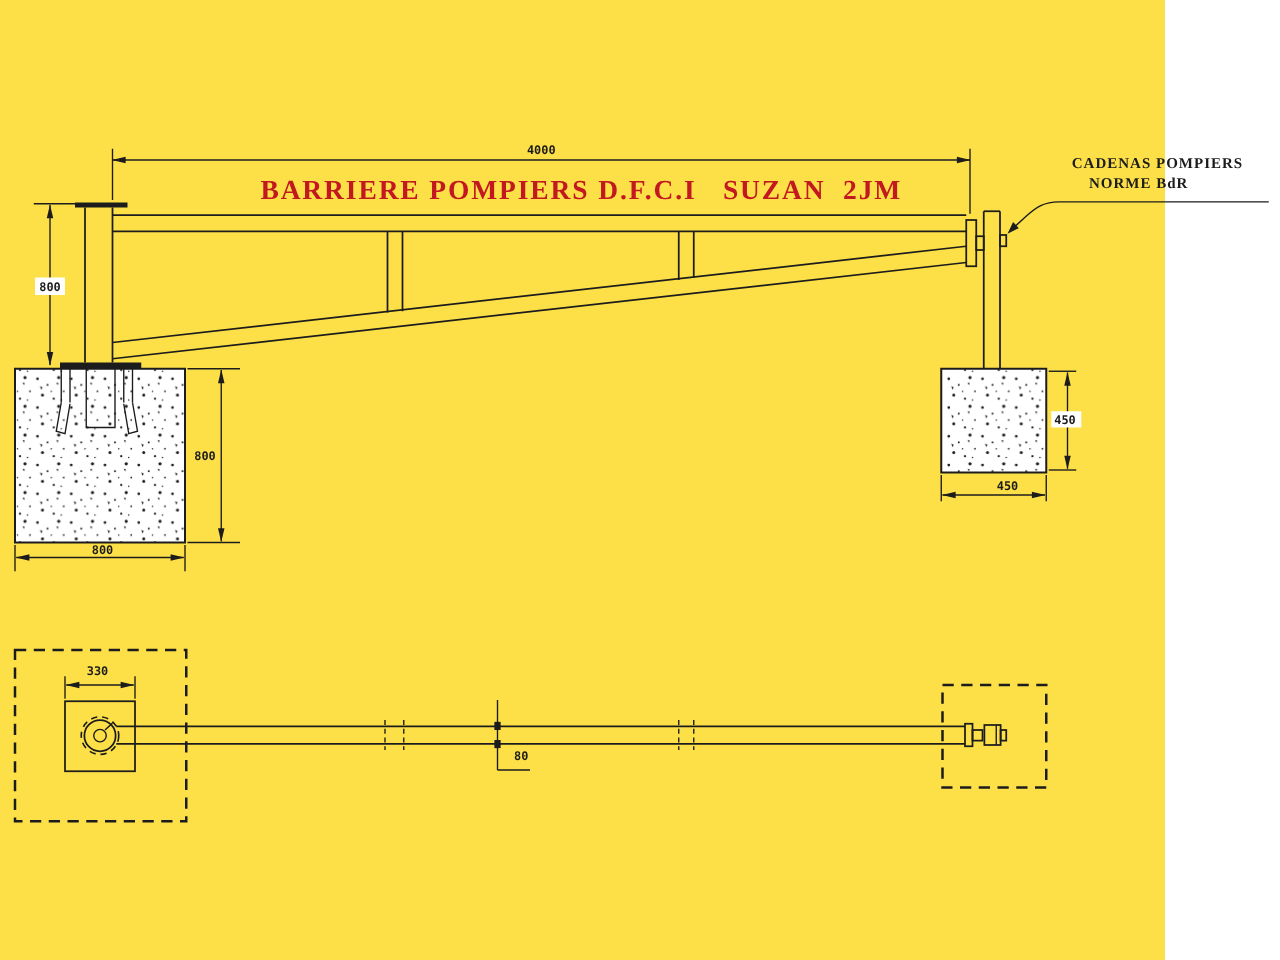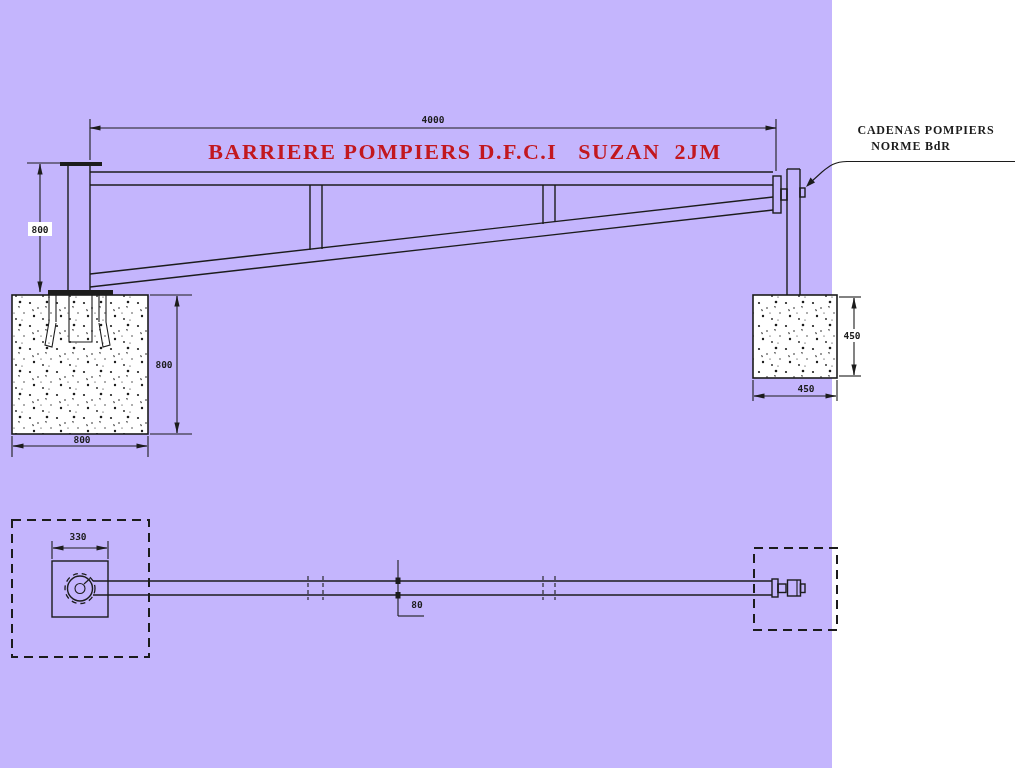--- a/index.html
+++ b/index.html
@@ -1,16 +1,16 @@
 <!DOCTYPE html>
 <html style="--ink: #1c1c1c;"><head>
 <meta charset="utf-8">
 <style>
   html,body{margin:0;padding:0;background:#ffffff;width:1024px;height:768px;overflow:hidden;}
-  #stage{position:relative;width:832px;height:768px;background:#c4b5fd;}
+  #stage{position:relative;width:932px;height:768px;background:#fde047;}
   svg{position:absolute;left:0;top:0;}
   svg{font-family:"Liberation Serif", serif;}
   .ln{stroke:var(--ink,#1c1c1c);fill:none;stroke-width:1.4;}
   .thin{stroke-width:1.1;}
   .solid{fill:var(--ink,#1c1c1c);stroke:none;}
   .dash{stroke:var(--ink,#1c1c1c);fill:none;stroke-width:2;stroke-dasharray:9 6;}
   .dimln{stroke:var(--ink,#1c1c1c);fill:none;stroke-width:1.1;}
   .dimtxt{font-family:"DejaVu Sans Mono", monospace;font-weight:bold;font-size:9.5px;fill:var(--ink,#1c1c1c);stroke:none;}
   .anntxt{font-family:"Liberation Serif", serif;font-weight:bold;font-size:12px;letter-spacing:0.8px;fill:var(--ink,#1c1c1c);stroke:none;}
   .titletxt{font-family:"Liberation Serif", serif;font-weight:bold;font-size:22px;letter-spacing:1.5px;white-space:pre;stroke:none;}

